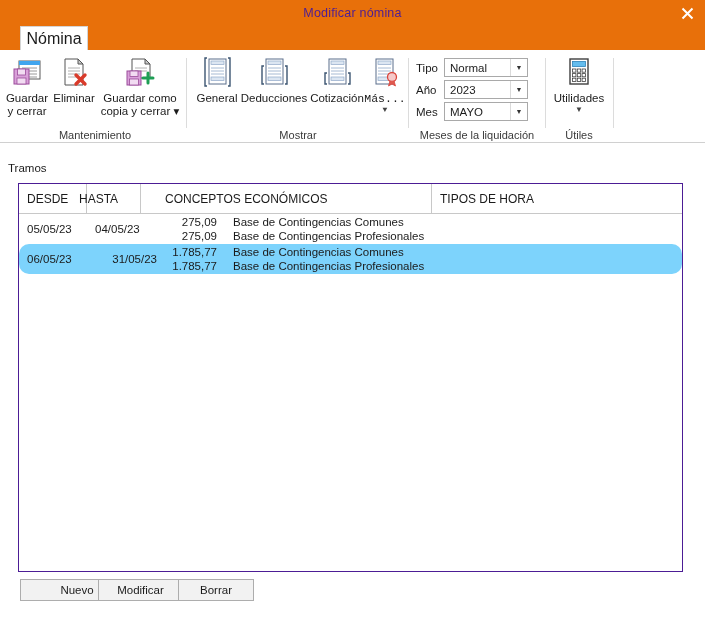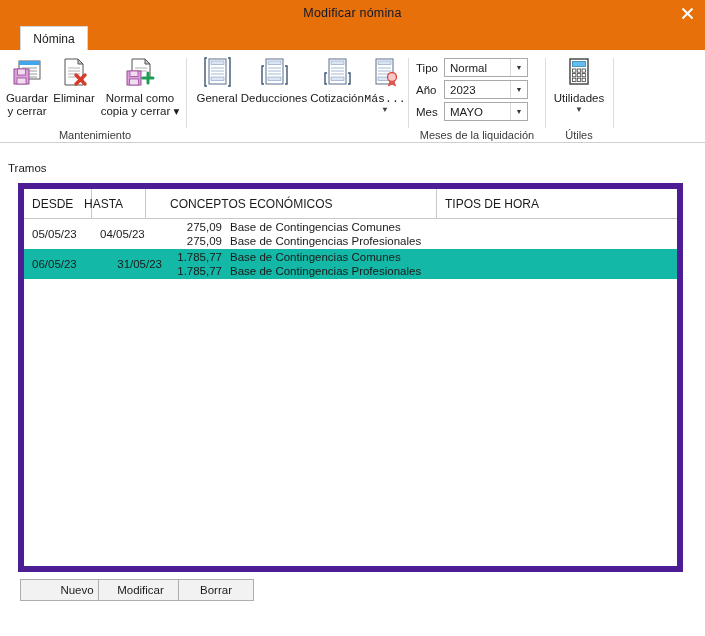--- a/index.html
+++ b/index.html
@@ -12,21 +12,21 @@
   }
 
   
   .titlebar {
     position: absolute; left: 0; top: 0;
     width: 705px; height: 26px;
     background: #e8700a;
     display: flex; align-items: center; justify-content: center;
   }
   .titlebar-text {
-    color: #0f172a;
+    color: #4c1d95;
     font-size: 12.5px;
     letter-spacing: .2px;
   }
   .close-btn {
     position: absolute; right: 0; top: 0;
     width: 36px; height: 26px;
     display: flex; align-items: center; justify-content: center;
     cursor: pointer;
   }
   .close-btn svg { display: block; }
@@ -37,21 +37,21 @@
     width: 705px; height: 24px;
     background: #e8700a;
   }
   .tab-active {
     position: absolute; left: 20px; top: 0;
     width: 68px; height: 24px;
     background: #ffffff;
     border: 1px solid #d4d4d4;
     border-bottom: none;
     display: flex; align-items: center; justify-content: center;
-    font-size: 12px; color: #1b1b1b;
+    font-size: 16px; color: #1b1b1b;
     cursor: pointer;
   }
 
   
   .ribbon {
     position: absolute; left: 0; top: 50px;
     width: 705px; height: 93px;
     background: #ffffff;
     border-bottom: 1px solid #d0d0d0;
   }
@@ -103,21 +103,21 @@
   }
 
   
   .content-label {
     position: absolute; left: 8px; top: 162px;
     font-size: 11.5px; color: #1b1b1b;
   }
   .grid {
     position: absolute; left: 18px; top: 183px;
     width: 665px; height: 389px;
-    border: 6px solid #4c1d95;
+    border: 1px solid #4c1d95;
     background: #ffffff;
     overflow: hidden;
   }
   .grid-head {
     position: relative;
     height: 30px;
     border-bottom: 1px solid #c8c8c8;
     background: #ffffff;
   }
   .gh {
@@ -127,31 +127,31 @@
     padding-left: 8px;
     border-right: 1px solid #c8c8c8;
     cursor: pointer;
   }
   .gh.last { border-right: none; }
   .row {
     position: relative;
     height: 30px;
     display: flex; align-items: center;
   }
-  .row.selected { background: #14b8a6; }
+  .row.selected { background: #7dd3fc; border-radius: 10px; }
   .cell {
     position: absolute; top: 0; height: 30px;
     display: flex; flex-direction: column; justify-content: center;
     font-size: 11.5px; color: #1b1b1b;
     padding-left: 8px;
   }
   .cell-lines { display: flex; flex-direction: column; }
   .cline { line-height: 14px; display: flex; white-space: pre; }
   .cnum { display: inline-block; width: 52px; text-align: right; }
-  .ctext { padding-left: 8px; }
+  .ctext { padding-left: 16px; }
 
   
   .btn {
     position: absolute;
     height: 22px;
     background: #f2f2f2;
     border: 1px solid #adadad;
     font-size: 11.5px; color: #1b1b1b;
     display: flex; align-items: center; justify-content: center;
     cursor: pointer;
@@ -230,21 +230,21 @@
             <line x1="11" y1="12" x2="23" y2="12"></line>
               <line x1="11" y1="15" x2="23" y2="15"></line>
           </g>
           <rect x="3" y="15" width="14" height="14" fill="#d9a0d9" stroke="#9b4d9b" stroke-width="1"></rect>
           <rect x="6" y="15" width="8" height="5.5" fill="#f2dcf2" stroke="#9b4d9b" stroke-width=".8"></rect>
           <rect x="5.5" y="23" width="9" height="6" fill="#f2dcf2" stroke="#9b4d9b" stroke-width=".8"></rect>
           <path d="M24 17 v10 M19 22 h10" stroke="#1e9e55" stroke-width="3" stroke-linecap="round"></path>
         </svg>
       </span>
       <span class="rlabel">
-        <span>Normal como</span><br>
+        <span>Guardar como</span><br>
         <span>copia y cerrar ▾</span>
       </span>
     </div>
 
     <div class="rgroup-label">Mantenimiento</div>
   </div>
   <div class="rgroup-sep" style="left:186px;"></div>
 
   <div class="rgroup" style="left:190px; width:216px;">
 
@@ -314,20 +314,21 @@
           </g>
           <rect x="8" y="21" width="13" height="3.4" fill="#dce6f2" stroke="#8fa8c8" stroke-width=".7"></rect>
           <circle cx="22" cy="21" r="4.5" fill="#f6c9c9" stroke="#d9453c" stroke-width="1.3"></circle>
           <path d="M20 25 l-1.5 5 l3.5 -2 l3.5 2 l-1.5 -5" fill="#e05a50" stroke="#d9453c" stroke-width=".8"></path>
         </svg>
       </span>
       <span class="rlabel">Más...</span>
       <span class="caret">▼</span>
     </div>
 
+    <div class="rgroup-label">Mostrar</div>
   </div>
   <div class="rgroup-sep" style="left:408px;"></div>
 
   <div class="rgroup" style="left:412px; width:130px;">
 
     <div class="ddrow" style="left:4px; top:8px;">
       <span class="ddlabel">Tipo</span>
       <span class="ddbox">
         <span class="ddvalue">Normal</span>
         <span class="ddarrow">▼</span>

